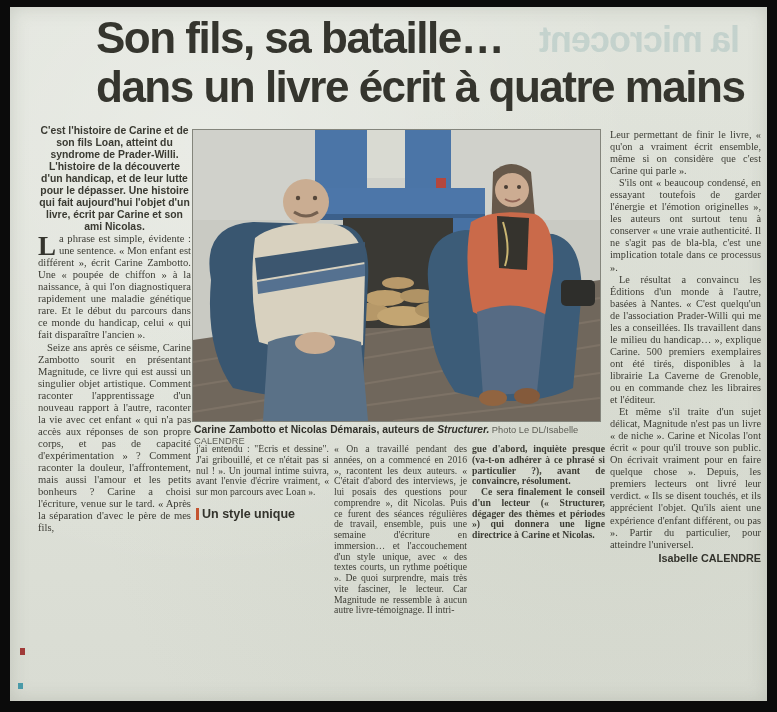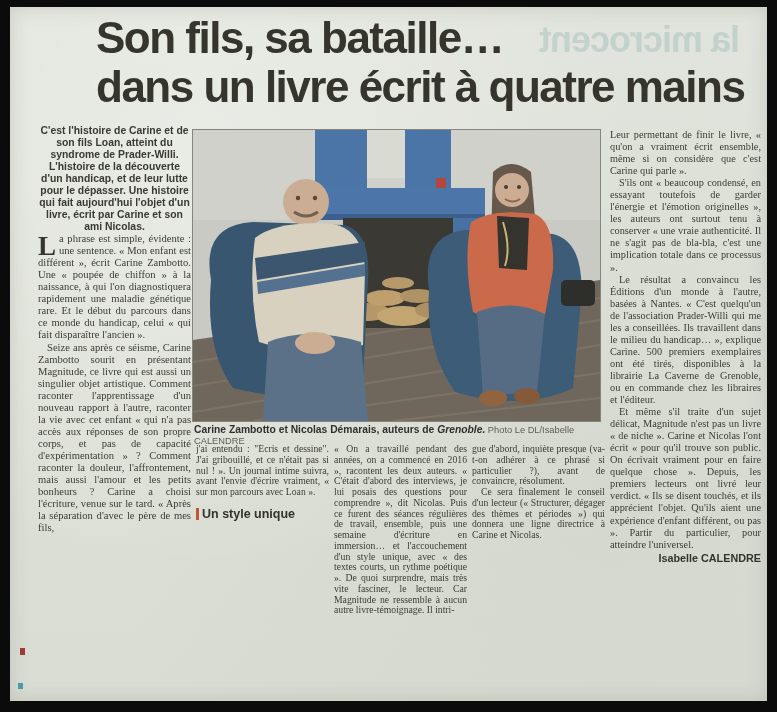--- a/index.html
+++ b/index.html
@@ -37,21 +37,21 @@
     font-family:"Liberation Sans",sans-serif;font-weight:bold;
     font-size:12px;line-height:13.7px;color:#3a3a32;text-align:center;
     margin:0 0 8px 0;
   }
   .dropcap{
     float:left;font-weight:bold;font-size:27px;line-height:22px;
     padding:2px 3px 0 0;color:#35352e;font-family:"Liberation Serif",serif;
   }
   #col2{left:186px;top:437px;width:133px;height:256px;}
   #col3{left:324px;top:437px;width:133px;height:256px;}
-  #col4{left:462px;top:437px;width:133px;height:256px;}
+  #col4{left:462px;top:437px;width:133px;height:256px;font-weight:bold;}
   #col2 p,#col3 p,#col4 p{font-size:9.7px;line-height:10.75px;}
   #col5{left:600px;top:122px;width:151px;height:570px;}
   #col5 p{font-size:10.3px;line-height:12.05px;}
   .subhead{
     font-family:"Liberation Sans",sans-serif;font-weight:bold;
     font-size:12.5px;color:#33332c;margin:9px 0 7px 0;text-align:left;
     display:flex;align-items:center;gap:3px;
   }
   .subhead .bar{display:inline-block;width:3px;height:12px;background:#c4532f;}
   .photo-frame{
@@ -157,21 +157,21 @@
         <ellipse cx="300" cy="268" rx="14" ry="8" fill="#8a5a34"></ellipse>
         <ellipse cx="334" cy="266" rx="13" ry="8" fill="#7c4f2e"></ellipse>
       </g>
       <rect x="368" y="150" width="34" height="26" rx="5" fill="#1f1f1d"></rect>
 
       <rect x="0" y="0" width="407" height="291" fill="#e8e4d8" opacity="0.08"></rect>
     </svg>
   </div>
 
   <div class="caption">
-    <span class="b">Carine Zambotto et Nicolas Démarais, auteurs de </span><span class="i">Grenoble.</span><span class="credit"> Photo Le DL/Isabelle CALENDRE</span>
+    <span class="b">Carine Zambotto et Nicolas Démarais, auteurs de </span><span class="i">Structurer.</span><span class="credit"> Photo Le DL/Isabelle CALENDRE</span>
   </div>
 
   <div class="col" id="col2" lang="fr">
     <p>j'ai entendu : "Écris et dessine". J'ai gribouillé, et ce n'était pas si nul ! ». Un journal intime suivra, avant l'envie d'écrire vraiment, « sur mon parcours avec Loan ».</p>
     <div class="subhead">
       <span class="bar"></span>
       <span>Un style unique</span>
     </div>
   </div>
 

